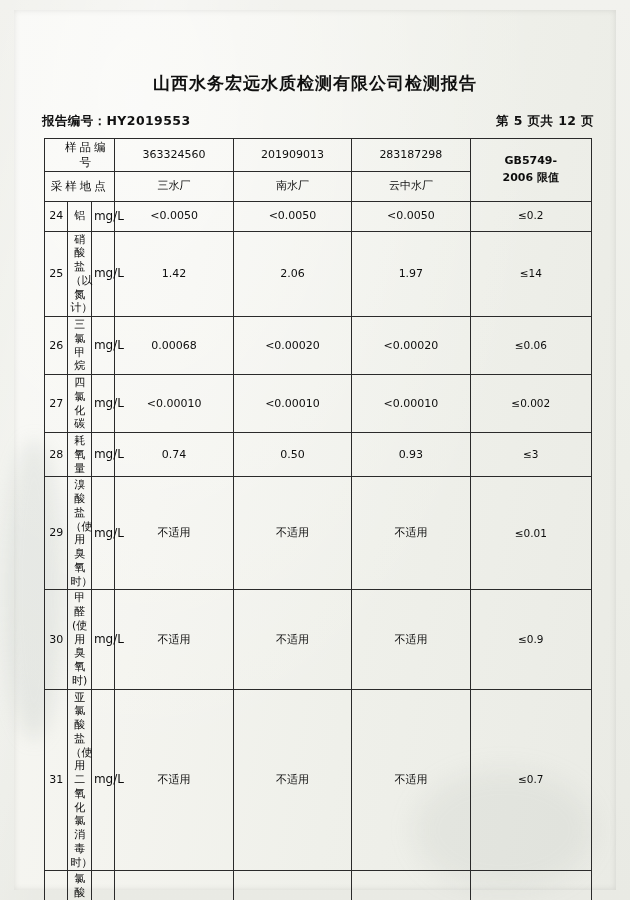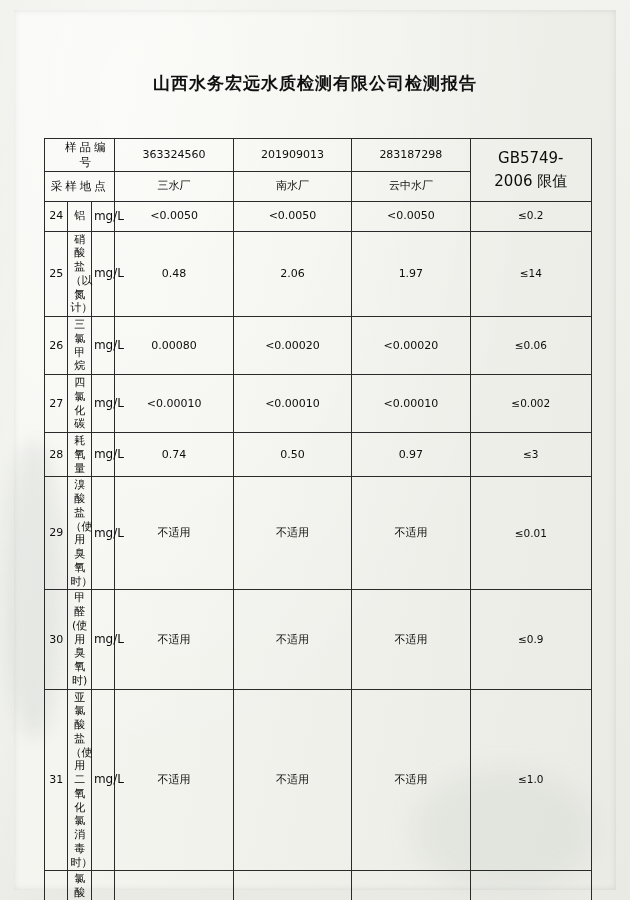--- a/index.html
+++ b/index.html
@@ -78,40 +78,44 @@
     height: 27px;
   }
   td.idx { width: 28px; font-size: 11px; }
   td.name { width: 112px; text-align: left; padding-left: 6px; font-size: 11px; }
   td.unit { width: 66px; font-size: 12px; }
   td.val  { width: 74px; font-size: 11px; }
   td.limit{ width: 76px; font-size: 10.5px; }
 
   .hdr-cell { font-size: 11.5px; font-weight: normal; }
   .hdr-lbl { letter-spacing: 3px; }
-  .limit-head { font-size: 15px; line-height: 1.5; }
+  .limit-head { font-size: 11px; line-height: 1.5; font-weight: bold; }
 
   .two-line { font-size: 10.5px; line-height: 1.22; }
   .smudge {
     position: absolute;
     border-radius: 50%;
     pointer-events: none;
   }
 </style>
 </head>
 <body>
 
 <div class="page">
   <div class="paper">
 
     <div class="smudge" style="left:-10px; top:430px; width:60px; height:300px; background:rgba(160,170,165,0.18); filter:blur(9px);"></div>
     <div class="smudge" style="left:400px; top:760px; width:180px; height:120px; background:rgba(170,178,172,0.14); filter:blur(12px);"></div>
 
     <div class="title">山西水务宏远水质检测有限公司检测报告</div>
 
+    <div class="subrow">
+      <span class="report-no">报告编号：HY2019553</span>
+      <span class="pageno">第 5 页共 12 页</span>
+    </div>
 
     <table class="report">
       <tbody>
         <tr>
           <td class="idx" colspan="3" style="height:26px;padding-left:16px;">
             <span class="hdr-cell hdr-lbl">样品编号</span>
           </td>
           <td class="val">363324560</td>
           <td class="val">201909013</td>
           <td class="val">283187298</td>
@@ -137,50 +141,50 @@
           <td class="unit">mg/L</td>
           <td class="val">&lt;0.0050</td>
           <td class="val">&lt;0.0050</td>
           <td class="val">&lt;0.0050</td>
           <td class="limit">≤0.2</td>
         </tr>
         <tr>
           <td class="idx">25</td>
           <td class="name">硝酸盐（以氮计）</td>
           <td class="unit">mg/L</td>
-          <td class="val">0.48</td>
+          <td class="val">1.42</td>
           <td class="val">2.06</td>
           <td class="val">1.97</td>
           <td class="limit">≤14</td>
         </tr>
         <tr>
           <td class="idx">26</td>
           <td class="name">三氯甲烷</td>
           <td class="unit">mg/L</td>
-          <td class="val">0.00080</td>
+          <td class="val">0.00068</td>
           <td class="val">&lt;0.00020</td>
           <td class="val">&lt;0.00020</td>
           <td class="limit">≤0.06</td>
         </tr>
         <tr>
           <td class="idx">27</td>
           <td class="name">四氯化碳</td>
           <td class="unit">mg/L</td>
           <td class="val">&lt;0.00010</td>
           <td class="val">&lt;0.00010</td>
           <td class="val">&lt;0.00010</td>
           <td class="limit">≤0.002</td>
         </tr>
         <tr>
           <td class="idx">28</td>
           <td class="name">耗氧量</td>
           <td class="unit">mg/L</td>
           <td class="val">0.74</td>
           <td class="val">0.50</td>
-          <td class="val">0.97</td>
+          <td class="val">0.93</td>
           <td class="limit">≤3</td>
         </tr>
 
         <tr style="height:40px;">
           <td class="idx">29</td>
           <td class="name two-line">溴酸盐（使用臭氧<br>时）</td>
           <td class="unit">mg/L</td>
           <td class="val">不适用</td>
           <td class="val">不适用</td>
           <td class="val">不适用</td>
@@ -195,21 +199,21 @@
           <td class="val">不适用</td>
           <td class="limit">≤0.9</td>
         </tr>
         <tr style="height:42px;">
           <td class="idx">31</td>
           <td class="name two-line">亚氯酸盐（使用二<br>氧化氯消毒时）</td>
           <td class="unit">mg/L</td>
           <td class="val">不适用</td>
           <td class="val">不适用</td>
           <td class="val">不适用</td>
-          <td class="limit">≤1.0</td>
+          <td class="limit">≤0.7</td>
         </tr>
         <tr style="height:42px;">
           <td class="idx">32</td>
           <td class="name two-line">氯酸盐（使用复合<br>二氧化氯消毒时）</td>
           <td class="unit">mg/L</td>
           <td class="val">不适用</td>
           <td class="val">不适用</td>
           <td class="val">不适用</td>
           <td class="limit">≤0.7</td>
         </tr>

